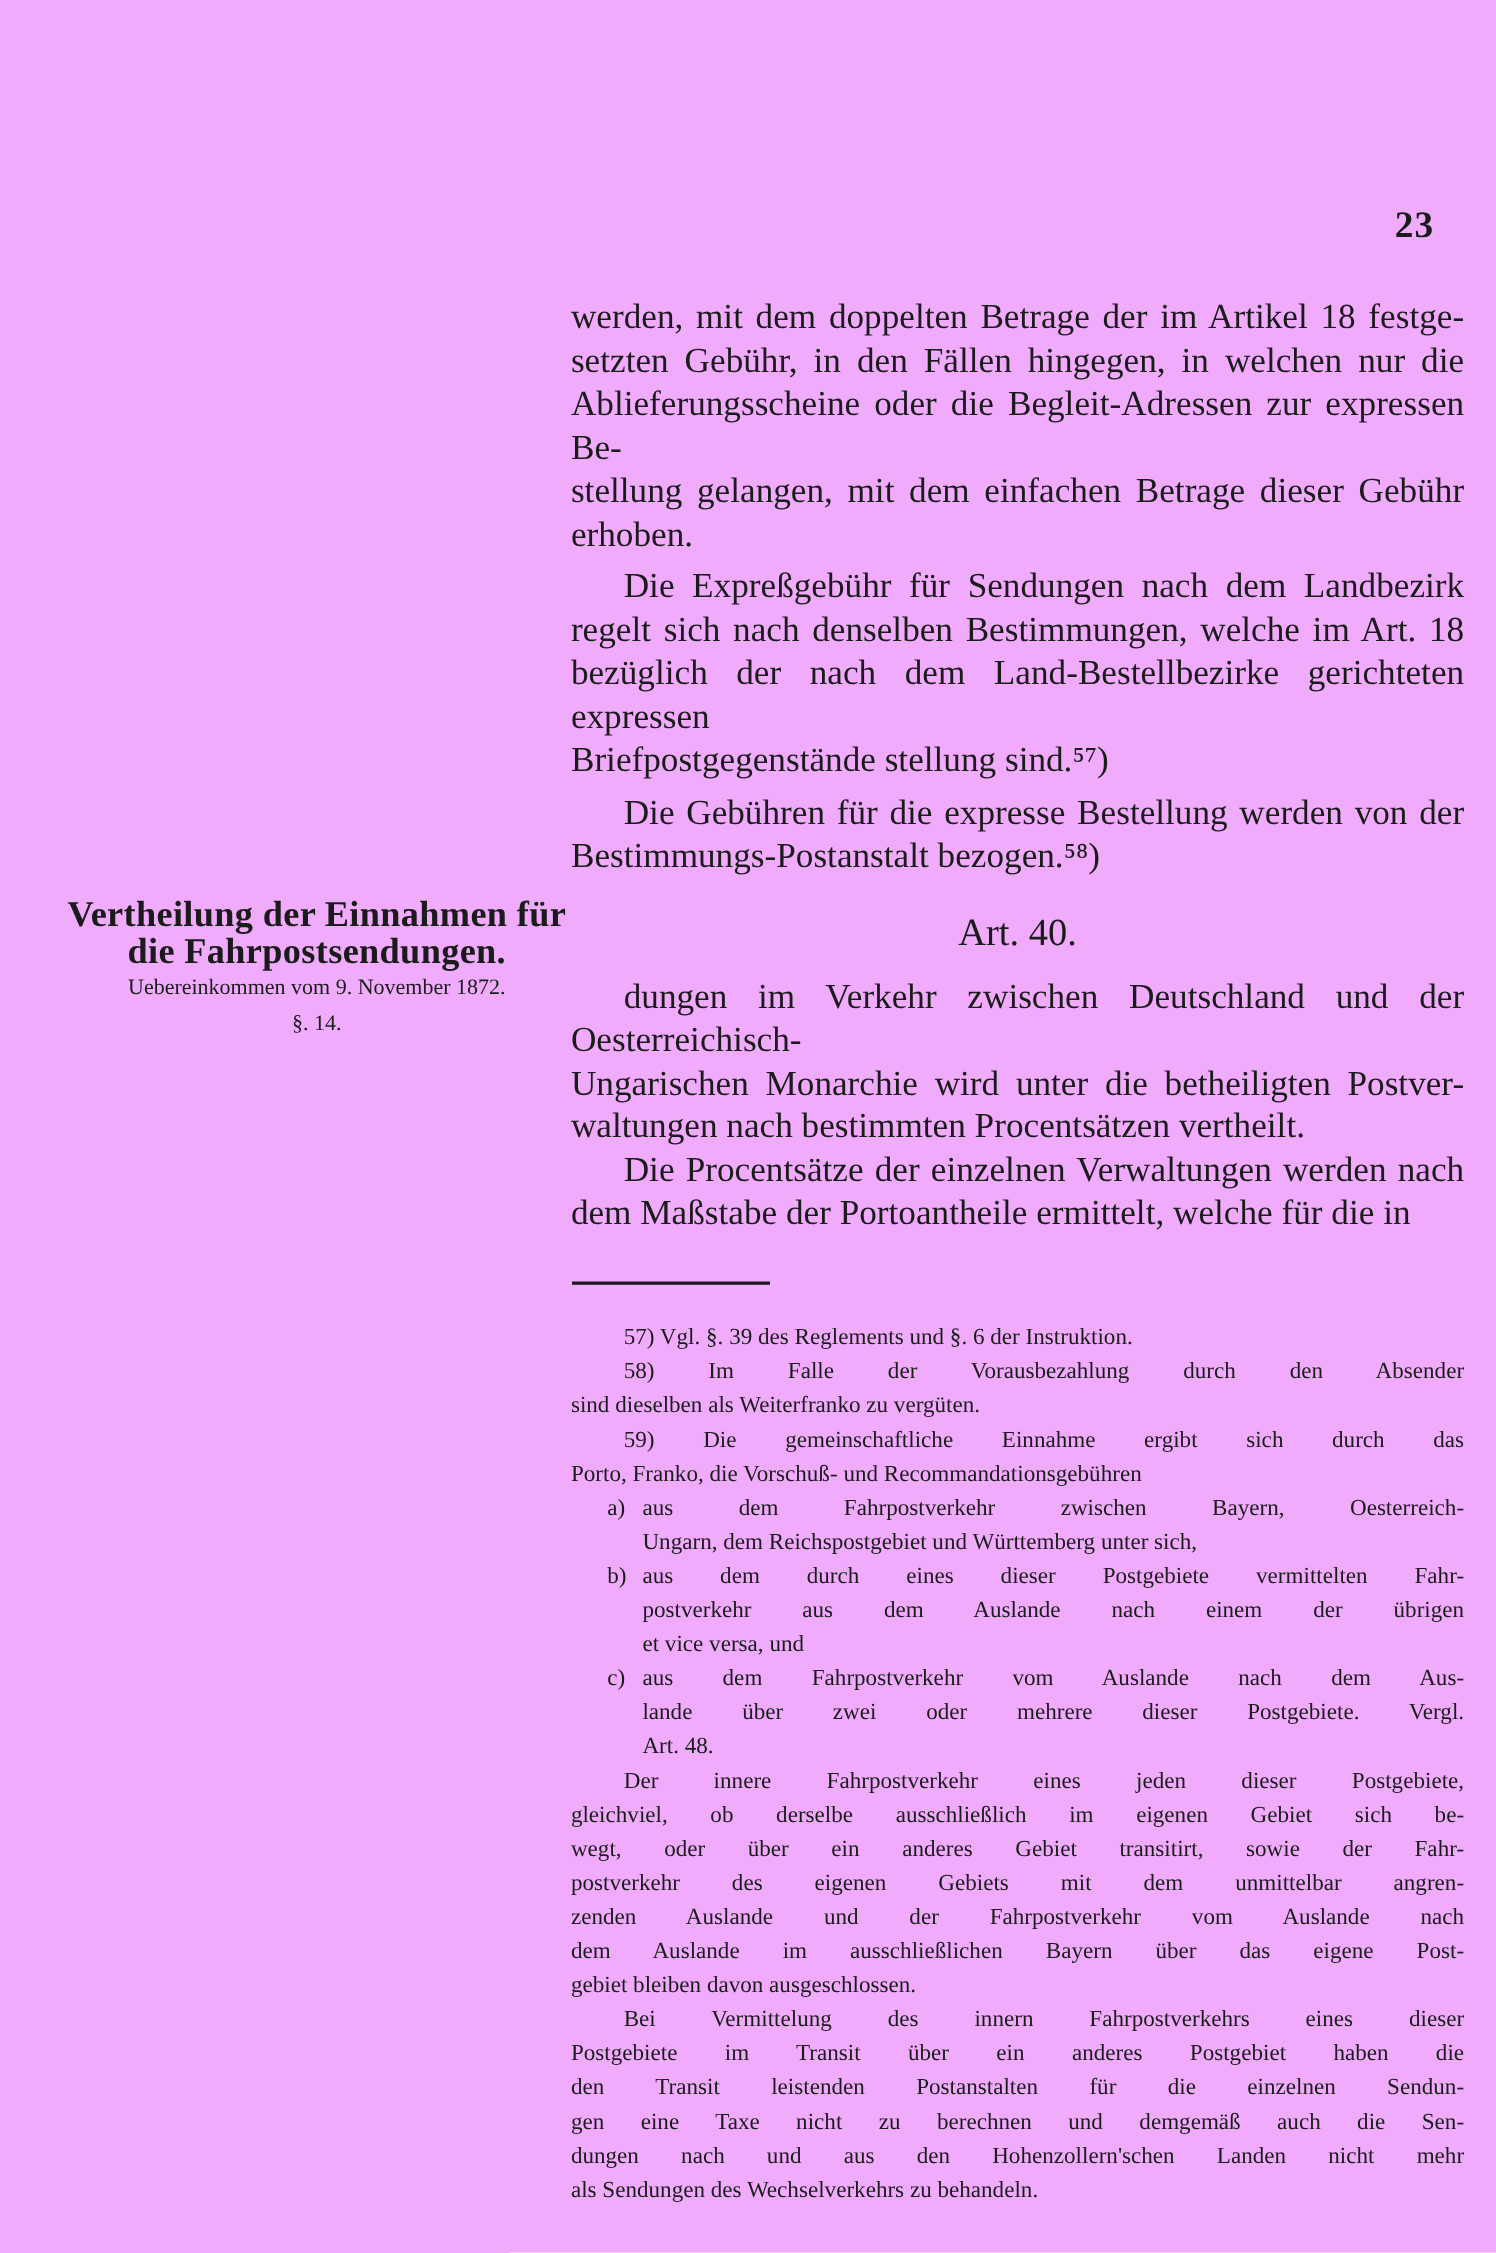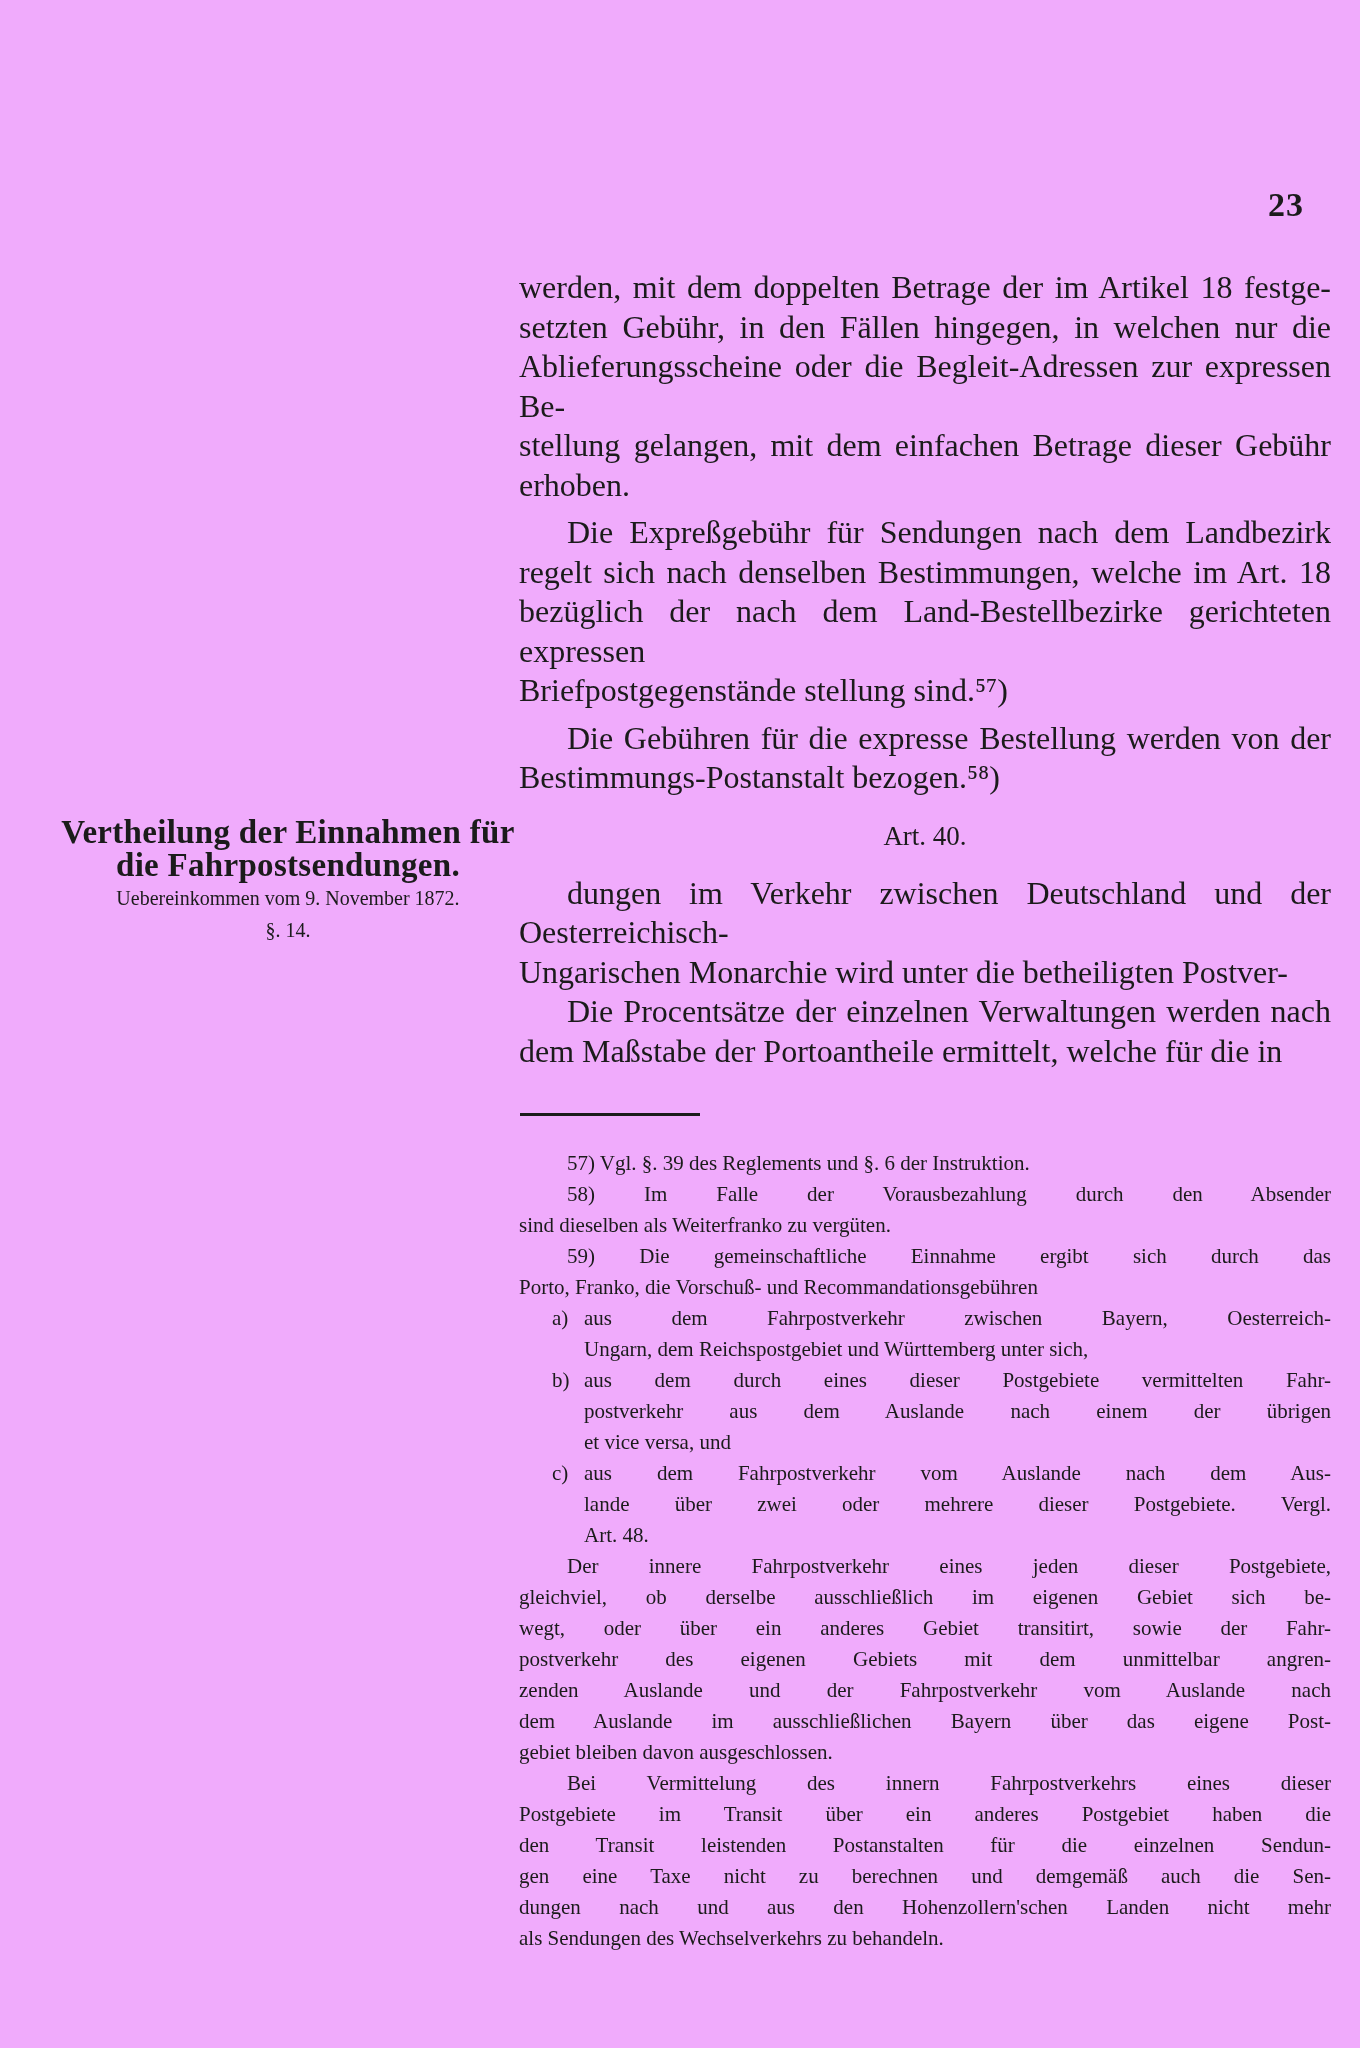--- a/index.html
+++ b/index.html
@@ -66,24 +66,24 @@
   .fn-block .line:last-child {
     text-align-last: left;
     -moz-text-align-last: left;
   }
   .indent .line:first-child {
     text-indent: 48px;
   }
   .gap-s { margin-top: 8px; }
 
   .article-heading {
-    font-size: 27px;
+    font-size: 35px;
     line-height: 40px;
     text-align: center;
-    margin-top: 18px;
+    margin-top: 30px;
     margin-bottom: 18px;
   }
 
   
   .fn-rule {
     margin-top: 42px;
     margin-left: 1px;
     width: 180px;
     height: 3px;
     background: #1b1b1b;
@@ -143,20 +143,21 @@
     <div class="para indent gap-s">
         <div class="line">Die Gebühren für die expresse Bestellung werden von der</div>
         <div class="line">Bestimmungs-Postanstalt bezogen.⁵⁸)</div>
       </div>
 
     <div class="article-heading">Art. 40.</div>
 
     <div class="para indent">
         <div class="line">dungen im Verkehr zwischen Deutschland und der Oesterreichisch-</div>
         <div class="line">Ungarischen Monarchie wird unter die betheiligten Postver-</div>
+        <div class="line">waltungen nach bestimmten Procentsätzen vertheilt.</div>
       </div>
 
     <div class="para indent">
         <div class="line">Die Procentsätze der einzelnen Verwaltungen werden nach</div>
         <div class="line">dem Maßstabe der Portoantheile ermittelt, welche für die in</div>
       </div>
 
     <div class="fn-rule"></div>
 
     <div class="footnotes">

